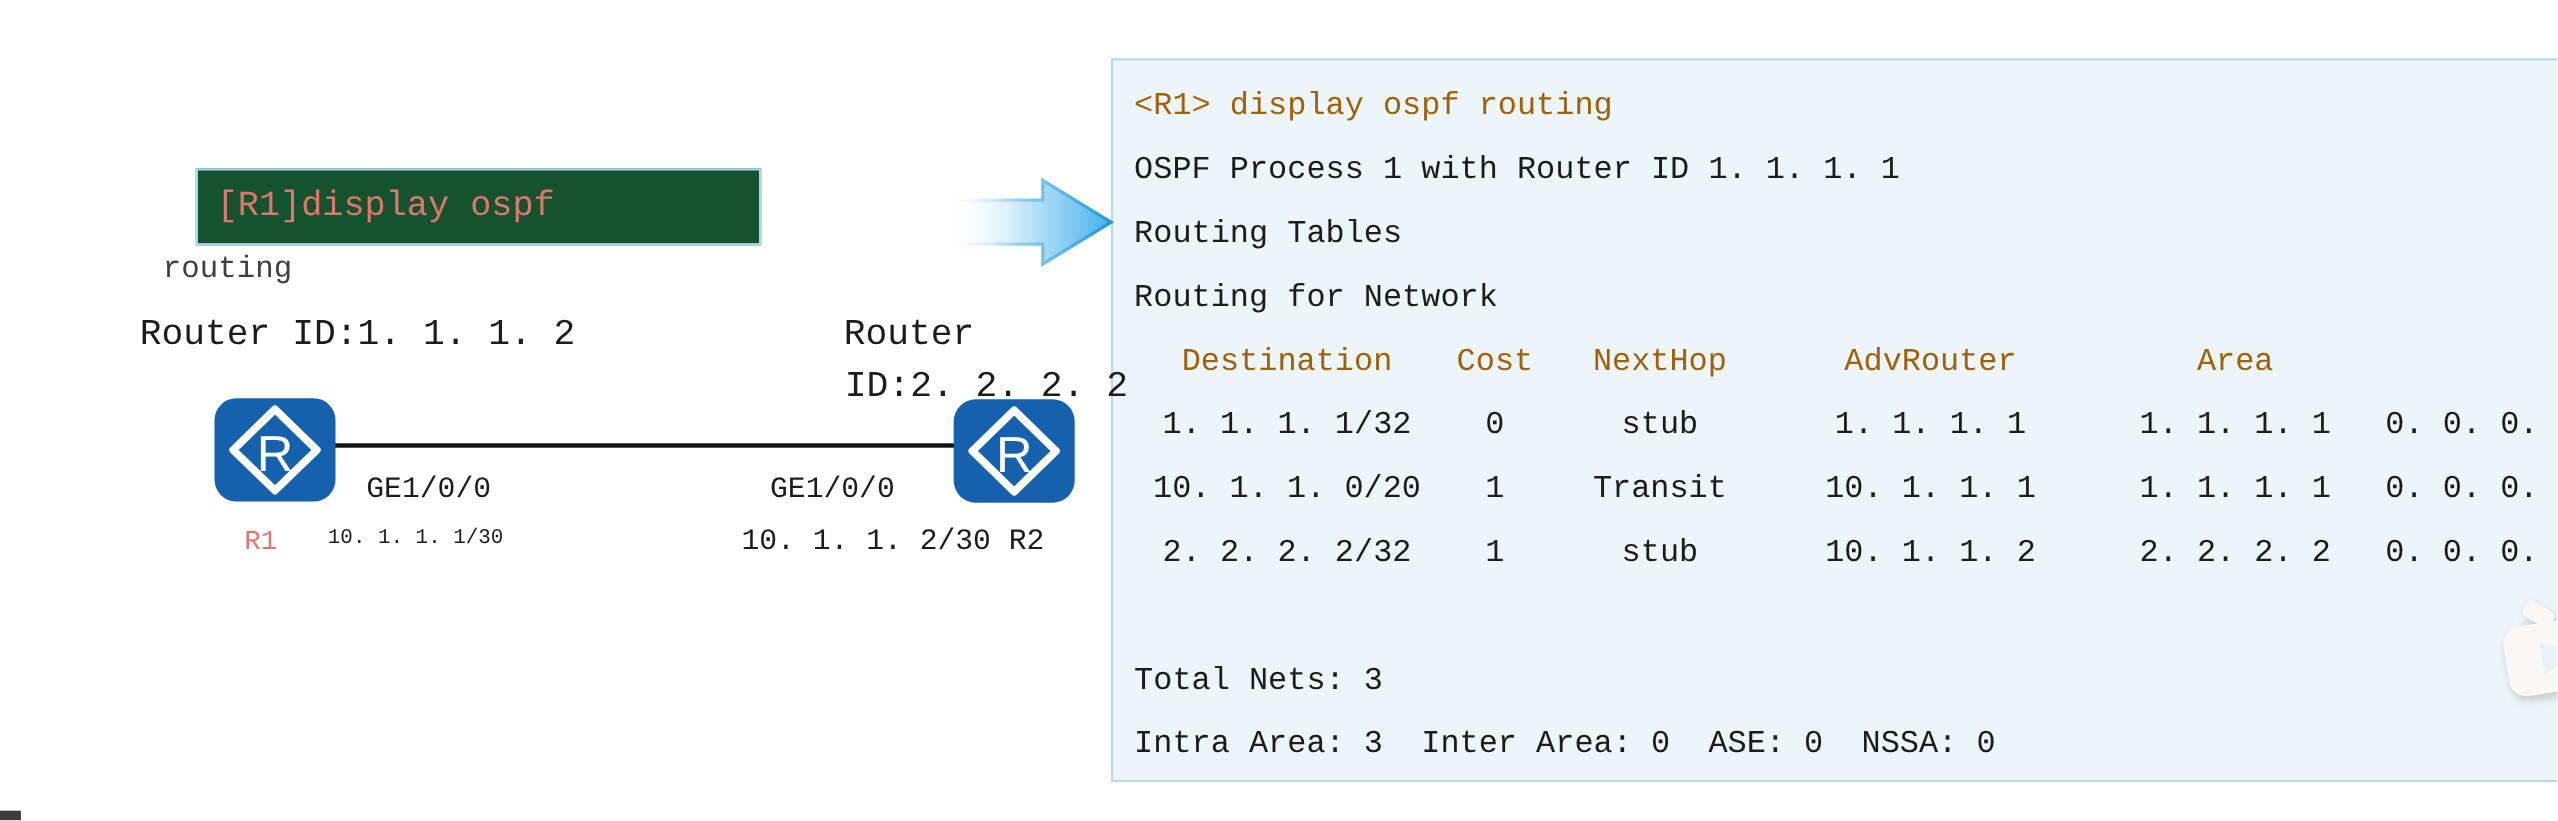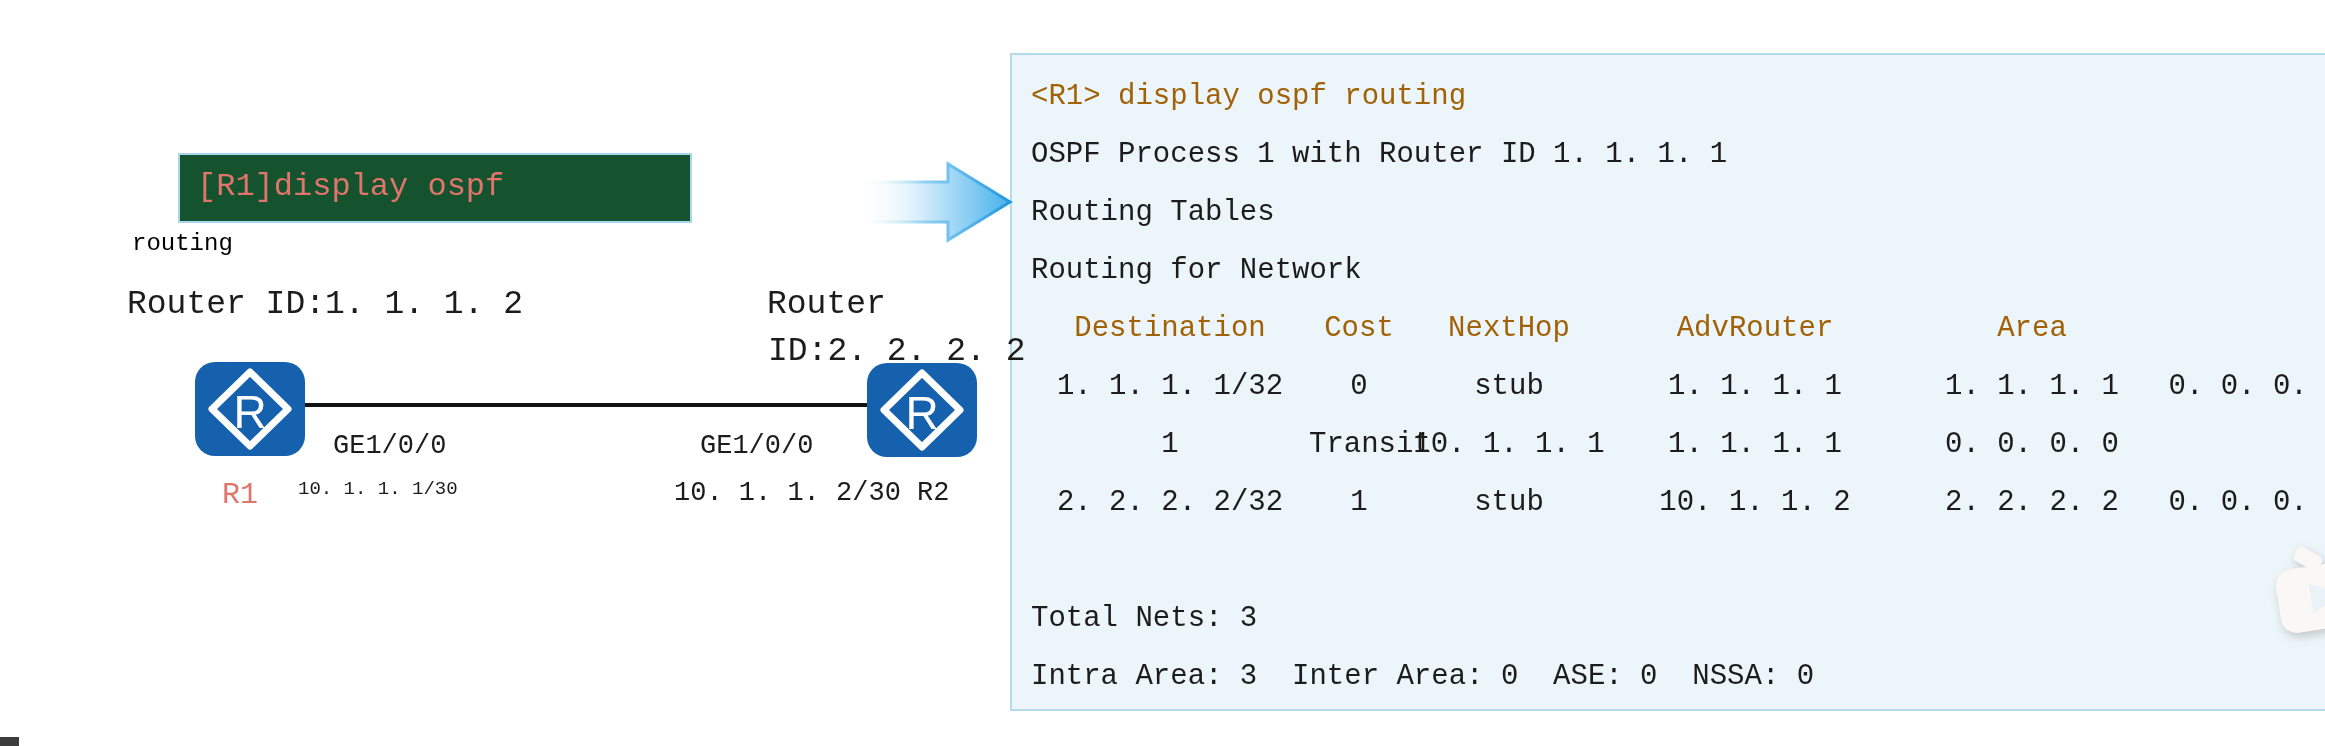--- a/index.html
+++ b/index.html
@@ -11,31 +11,31 @@
   .salmon{color:#a16207;}
   .black{color:#a16207;}
   .pre{white-space:pre;}
 
   
   .cmd-box{
     left:131px;top:153px;width:514px;height:70px;box-sizing:border-box;
     background:#14532d;border:2px solid #a9d8ee;
     font-size:32px;line-height:64px;padding-left:17px;color:#e0756b;margin-left:47px;
   }
-  .cmd-overflow{left:132px;top:230px;font-size:24px;color:#000000;}
+  .cmd-overflow{left:148px;top:230px;font-size:28px;color:#404040;}
   .rid1{left:127px;top:286px;font-size:33px;}
   .rid2-l1{left:767px;top:286px;font-size:33px;z-index:6;}
   .rid2-l2{left:768px;top:333px;font-size:33px;z-index:6;}
   .link-line{left:300px;top:403px;width:572px;height:4px;background:#121212;z-index:1;}
   .router{width:112px;height:96px;z-index:2;}
   .r1-pos{left:194px;top:361px;}
   .r2-pos{left:866px;top:362px;}
   .ge-left{left:333px;top:431px;font-size:27px;}
   .ge-right{left:700px;top:431px;font-size:27px;}
-  .r1-name{left:222px;top:478px;font-size:30px;color:#e0756b;}
+  .r1-name{left:222px;top:478px;font-size:25px;color:#e0756b;}
   .ip-left{left:298px;top:478px;font-size:19px;}
   .ip-right{left:674px;top:478px;font-size:27px;}
   .arrow-pos{left:856px;top:160px;z-index:3;}
 
   
   .panel{
     left:1010px;top:53px;width:1340px;height:658px;box-sizing:border-box;
     background:#ecf5f9;border:2px solid #b5dbea;
     padding:13px 0 0 19px;font-size:29px;z-index:0;
   }
@@ -121,20 +121,21 @@
 
     <div class="trow">
       <span class="c c-left">1. 1. 1. 1/32</span>
       <span class="c c-mid">0</span>
       <span class="c c-mid">stub</span>
       <span class="c c-mid">1. 1. 1. 1</span>
       <span class="c c-mid">1. 1. 1. 1</span>
       <span class="c c-mid">0. 0. 0. 0</span>
     </div>
     <div class="trow">
+      <span class="c c-left">10. 1. 1. 0/20</span>
       <span class="c c-mid">1</span>
       <span class="c c-mid">Transit</span>
       <span class="c c-mid">10. 1. 1. 1</span>
       <span class="c c-mid">1. 1. 1. 1</span>
       <span class="c c-mid">0. 0. 0. 0</span>
     </div>
     <div class="trow">
       <span class="c c-left">2. 2. 2. 2/32</span>
       <span class="c c-mid">1</span>
       <span class="c c-mid">stub</span>

